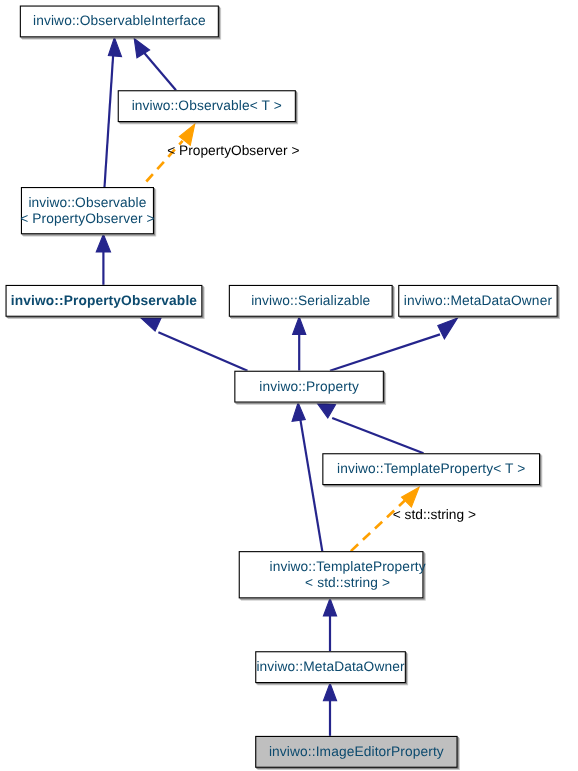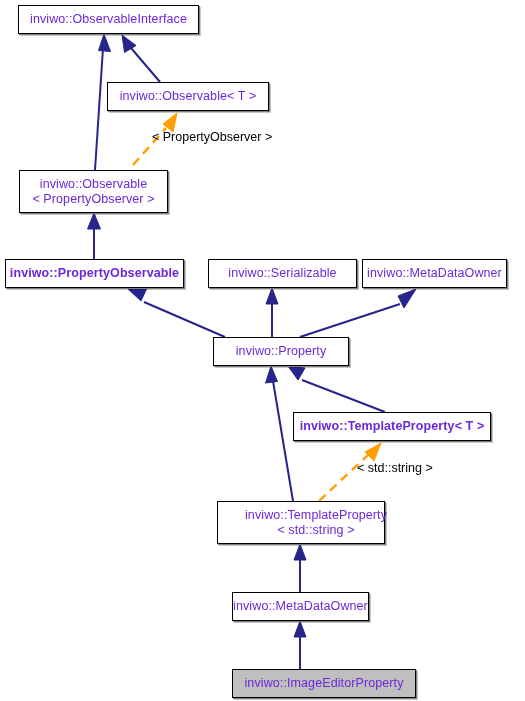--- a/index.html
+++ b/index.html
@@ -28,21 +28,21 @@
     position: absolute;
     box-sizing: border-box;
     background: #ffffff;
     border: 1px solid #000000;
     box-shadow: 1px 1px 0 0 #808080, 2px 2px 0 0 rgba(0,0,0,0.22);
     display: flex;
     flex-direction: column;
     align-items: center;
     justify-content: center;
     text-align: center;
-    color: #6d28d9;
+    color: #0c4a6e;
     font-size: 12.5px;
     line-height: 15px;
     letter-spacing: 0.1px;
     white-space: nowrap;
     z-index: 2;
   }
   .node.highlight {
     background: #bfbfbf;
     margin-left: 24px;
   }
@@ -127,42 +127,42 @@
   </svg>
 
   <div class="node" style="left:18px; top:5px; width:181px; height:29px;">
     <span>inviwo::ObservableInterface</span>
   </div>
 
   <div class="node" style="left:107px; top:82px; width:162px; height:29px;">
     <span>inviwo::Observable&lt; T &gt;</span>
   </div>
 
-  <div class="node" style="left:19px; top:170px; width:149px; height:43px;">
+  <div class="node" style="left:19px; top:170px; width:121px; height:43px;">
     <span>inviwo::Observable</span>
     <span class="line2">&lt; PropertyObserver &gt;</span>
   </div>
 
   <div class="node" style="left:5px; top:259px; width:179px; height:29px;font-weight:bold;">
     <span>inviwo::PropertyObservable</span>
   </div>
 
   <div class="node" style="left:208px; top:259px; width:149px; height:29px;">
     <span>inviwo::Serializable</span>
   </div>
 
   <div class="node" style="left:362px; top:259px; width:145px; height:29px;">
     <span>inviwo::MetaDataOwner</span>
   </div>
 
   <div class="node" style="left:213px; top:337px; width:136px; height:29px;">
     <span>inviwo::Property</span>
   </div>
 
-  <div class="node" style="left:293px; top:412px; width:198px; height:29px;font-weight:bold;">
+  <div class="node" style="left:293px; top:412px; width:198px; height:29px;">
     <span>inviwo::TemplateProperty&lt; T &gt;</span>
   </div>
 
   <div class="node" style="left:217px; top:501px; width:168px; height:43px;padding-left:30px;">
     <span>inviwo::TemplateProperty</span>
     <span class="line2">&lt; std::string &gt;</span>
   </div>
 
   <div class="node" style="left:232px; top:592px; width:137px; height:29px;">
     <span>inviwo::MetaDataOwner</span>

